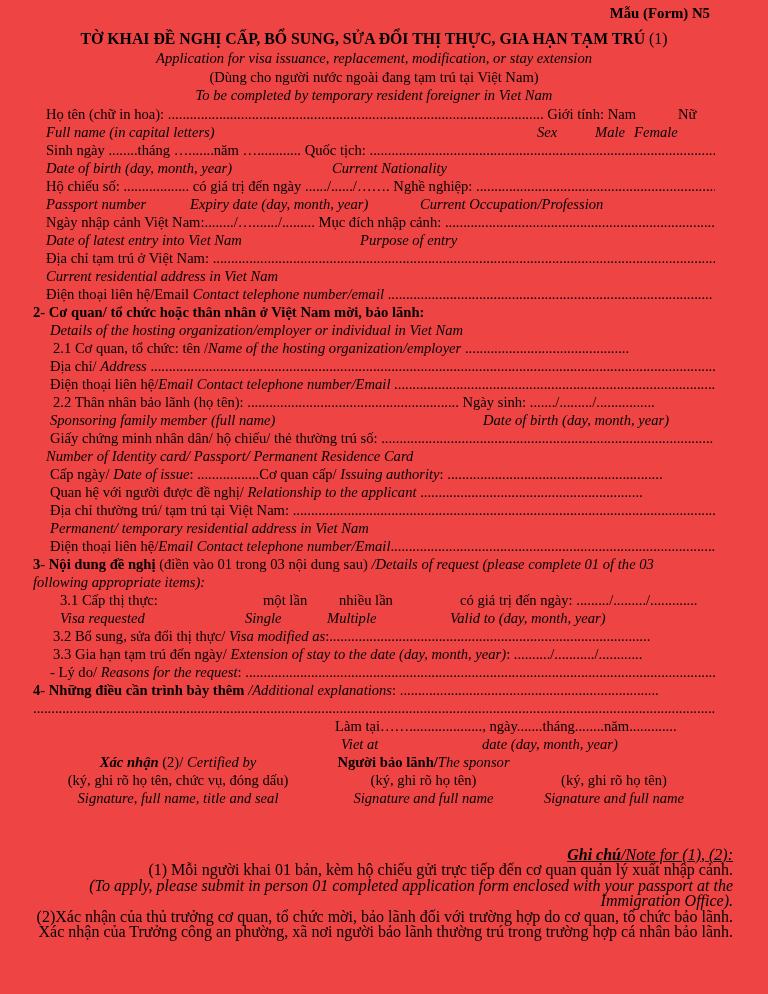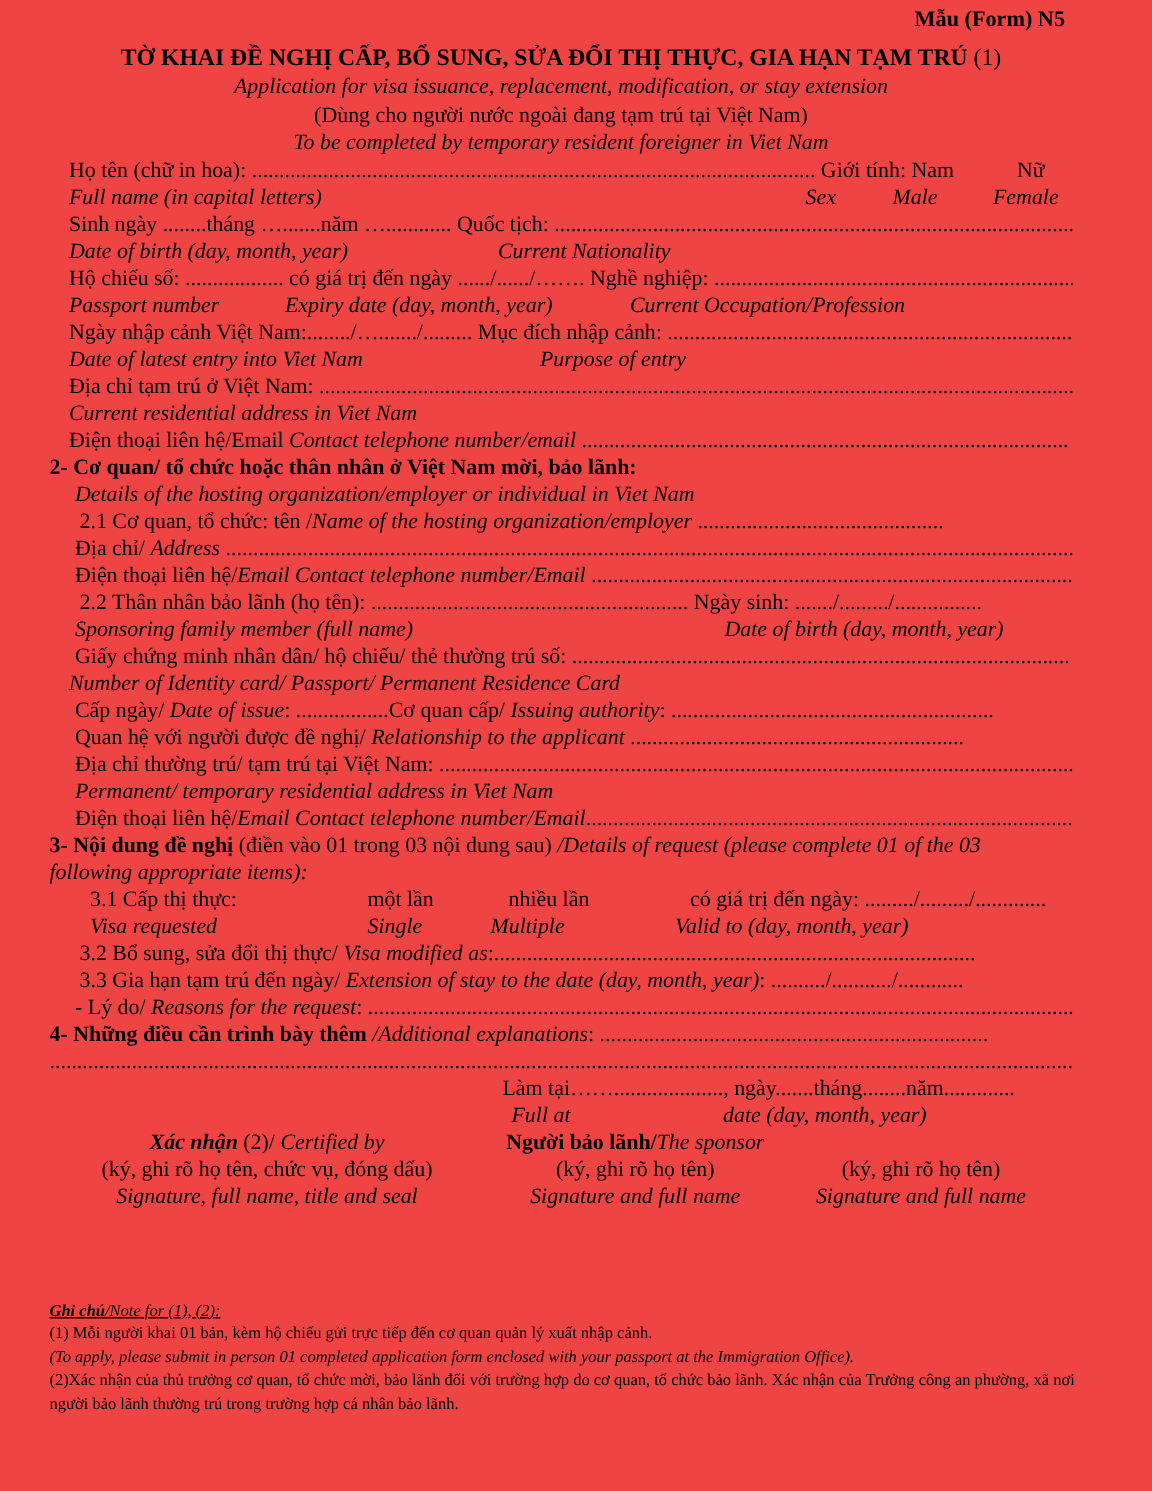--- a/index.html
+++ b/index.html
@@ -20,40 +20,40 @@
   .i13{padding-left:13px;}
   .i17{padding-left:17px;}
   .i20{padding-left:20px;}
   .i27{padding-left:27px;}
   .abs{position:absolute;top:0;}
   .gap42{display:inline-block;margin-left:42px;}
   .sig-row{display:flex;height:18px;line-height:18px;}
   .sig-c1{margin-left:5px;width:280px;text-align:center;}
   .sig-c2{margin-left:8px;width:195px;text-align:center;}
   .sig-c3{margin-left:8px;width:170px;text-align:center;}
-  .notes{margin-top:60px;font-size:11px;line-height:15.6px;width:700px;}
+  .notes{margin-top:40px;font-size:16px;line-height:15.6px;width:700px;text-align:right;}
   .u{text-decoration:underline;}
 </style>
 </head>
 <body>
 
 <div class="page">
 
   <div class="form-code">Mẫu (Form) N5</div>
 
   <div class="content">
 
     <div class="center title"><span class="b">TỜ KHAI ĐỀ NGHỊ CẤP, BỔ SUNG, SỬA ĐỔI THỊ THỰC, GIA HẠN TẠM TRÚ</span><span> (1)</span></div>
     <div class="center sub i">Application for visa issuance, replacement, modification, or stay extension</div>
     <div class="center sub">(Dùng cho người nước ngoài đang tạm trú tại Việt Nam)</div>
     <div class="center sub i">To be completed by temporary resident foreigner in Viet Nam</div>
 
 
     <div class="ln i13"><span>Họ tên (chữ in hoa): </span><span>.......................................................................................................</span><span> Giới tính: Nam</span><span class="gap42">Nữ</span></div>
-    <div class="ln i13 i"><span>Full name (in capital letters)</span><span class="abs" style="left:504px">Sex</span><span class="abs" style="left:562px">Male</span><span class="abs" style="left:629px">Female</span></div>
+    <div class="ln i13 i"><span>Full name (in capital letters)</span><span class="abs" style="left:504px">Sex</span><span class="abs" style="left:562px">Male</span><span class="abs" style="left:601px">Female</span></div>
 
     <div class="ln i13"><span>Sinh ngày ........tháng ….......năm …............ </span><span>  Quốc tịch: </span><span>........................................................................................................</span></div>
     <div class="ln i13 i"><span>Date of birth (day, month, year)</span><span class="abs" style="left:299px">Current Nationality</span></div>
 
     <div class="ln i13"><span>Hộ chiếu số: .................. có giá trị đến ngày ....../....../……. Nghề nghiệp: ...................................................................</span></div>
     <div class="ln i13 i"><span>Passport number</span><span class="abs" style="left:157px">Expiry date (day, month, year)</span><span class="abs" style="left:387px">Current Occupation/Profession</span></div>
 
     <div class="ln i13"><span>Ngày nhập cảnh Việt Nam:......../…......./......... Mục đích nhập cảnh: ...........................................................................</span></div>
     <div class="ln i13 i"><span>Date of latest entry into Viet Nam</span><span class="abs" style="left:327px">Purpose of entry</span></div>
 
@@ -80,32 +80,32 @@
     <div class="ln i17"><span>Quan hệ với người được đề nghị/ </span><span class="i">Relationship to the applicant</span><span> .............................................................</span></div>
 
     <div class="ln i17"><span>Địa chỉ thường trú/ tạm trú tại Việt Nam: ...........................................................................................................................</span></div>
     <div class="ln i17 i"><span>Permanent/ temporary residential address in Viet Nam</span></div>
 
     <div class="ln i17"><span>Điện thoại liên hệ/</span><span class="i">Email Contact telephone number/Email</span><span>...............................................................................................</span></div>
 
     <div class="ln"><span class="b">3- Nội dung đề nghị </span><span>(điền vào 01 trong 03 nội dung sau) </span><span class="i">/Details of request (please complete 01 of the 03</span></div>
     <div class="ln i"><span>following appropriate items):</span></div>
 
-    <div class="ln i27"><span>3.1 Cấp thị thực:</span><span class="abs" style="left:212px">một lần</span><span class="abs" style="left:306px">nhiều lần</span><span class="abs" style="left:427px">có giá trị đến ngày: ........./........./.............</span></div>
+    <div class="ln i27"><span>3.1 Cấp thị thực:</span><span class="abs" style="left:230px">một lần</span><span class="abs" style="left:306px">nhiều lần</span><span class="abs" style="left:427px">có giá trị đến ngày: ........./........./.............</span></div>
     <div class="ln i27 i"><span>Visa requested</span><span class="abs" style="left:212px">Single</span><span class="abs" style="left:294px">Multiple</span><span class="abs" style="left:417px">Valid to (day, month, year)</span></div>
 
     <div class="ln i20"><span>3.2 Bổ sung, sửa đổi thị thực/ </span><span class="i">Visa modified as</span><span>:........................................................................................</span></div>
     <div class="ln i20"><span>3.3 Gia hạn tạm trú đến ngày/ </span><span class="i">Extension of  stay to the date (day, month, year)</span><span>: ........../.........../............</span></div>
     <div class="ln i17"><span>- Lý do/ </span><span class="i">Reasons for the request</span><span>: ..........................................................................................................................................</span></div>
 
     <div class="ln"><span class="b">4- Những điều cần trình bày thêm </span><span class="i">/Additional explanations</span><span>: .......................................................................</span></div>
     <div class="ln"><span>.....................................................................................................................................................................................................................</span></div>
 
     <div class="ln"><span style="margin-left:302px">Làm tại……...................., ngày.......tháng........năm.............</span></div>
-    <div class="ln i"><span style="margin-left:308px">Full at</span><span class="abs" style="left:449px">date (day, month, year)</span></div>
+    <div class="ln i"><span style="margin-left:308px">Viet at</span><span class="abs" style="left:449px">date (day, month, year)</span></div>
 
     <div class="sig-row">
       <div class="sig-c1"><span class="bi">Xác nhận</span><span> (2)/ </span><span class="i">Certified by</span></div>
       <div class="sig-c2"><span class="b">Người bảo lãnh/</span><span class="i">The sponsor</span></div>
     </div>
     <div class="sig-row">
       <div class="sig-c1">(ký, ghi rõ họ tên, chức vụ, đóng dấu)</div>
       <div class="sig-c2">(ký, ghi rõ họ tên)</div>
       <div class="sig-c3">(ký, ghi rõ họ tên)</div>
     </div>

